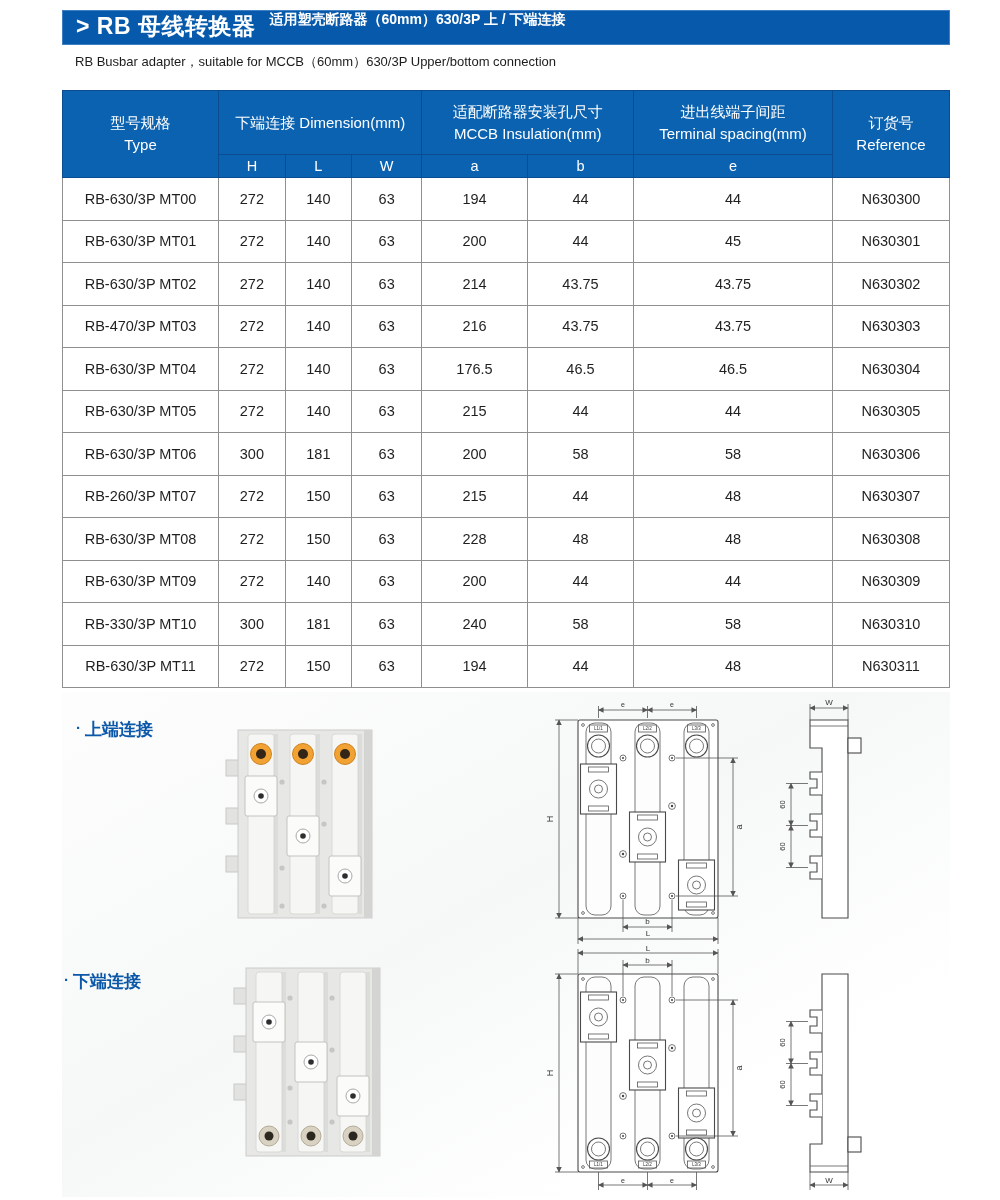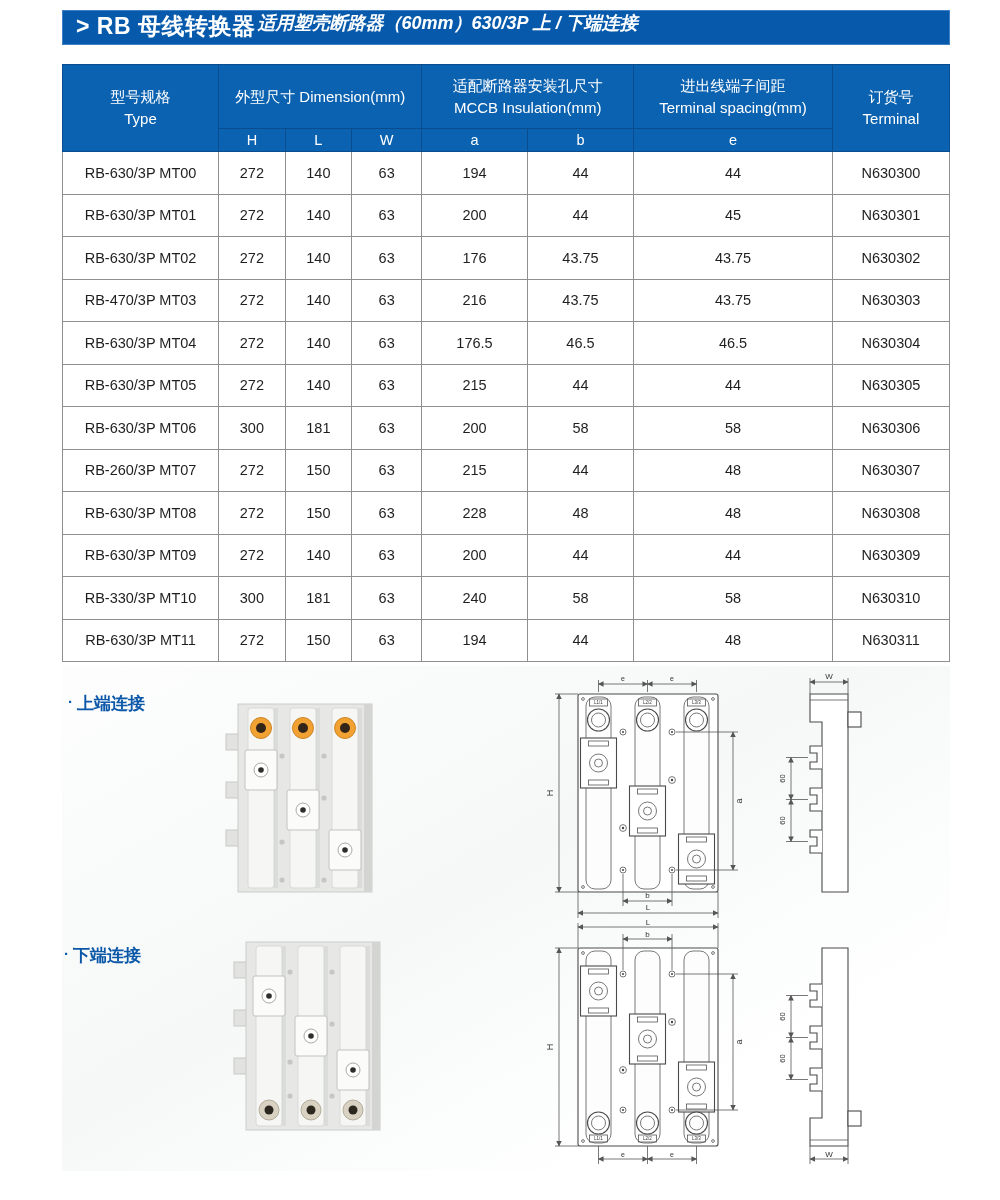--- a/index.html
+++ b/index.html
@@ -5,38 +5,38 @@
   * { margin:0; padding:0; box-sizing:border-box; }
   html,body { background:#fff; }
   body { font-family:"Liberation Sans","DejaVu Sans",sans-serif; width:1000px; height:1200px; overflow:hidden; }
   .page { position:relative; width:1000px; height:1200px; background:#fff; }
   .content { position:absolute; left:62px; top:0; width:888px; }
 
   
   .band { margin-top:10px; height:35px; background:#075aab; border:1px solid #3f80c4;
           display:flex; align-items:flex-start; padding-left:13px; color:#fff; white-space:nowrap; }
   .band .t-main { font-size:23px; font-weight:700; letter-spacing:0.5px; }
-  .band .t-sub  { font-size:18px; font-weight:600; margin-left:2px;font-style:italic; }
+  .band .t-sub  { font-size:14px; font-weight:600; margin-left:14px; }
   .subtitle { margin:8px 0 0 13px; font-size:13px; color:#1c1c1c; }
 
   
   table.spec { width:888px; border-collapse:collapse; table-layout:fixed; margin-top:19px; }
   table.spec thead th { background:#0b62b0; color:#fff; font-weight:400; border:1px solid #0a4c90; vertical-align:middle; text-align:center; }
   table.spec thead tr.main th { height:64px; font-size:15px; line-height:1.45; }
   table.spec thead tr.sub  th { height:23px; font-size:14.5px; }
   table.spec tbody td { height:42.5px; border:1px solid #8f8f8f; background:#fff; text-align:center;
                         font-size:14.5px; color:#1f1f1f; }
   .hdr2 div { display:block; }
 
   
   .figures { position:relative; width:888px; height:505px; margin-top:4px;
              background:linear-gradient(150deg,#fdfdfd 0%,#f6f8f8 45%,#ffffff 80%); }
   .sec-label { position:absolute; font-size:17px; font-weight:600; color:#0b57a8; white-space:nowrap; }
   .sec-label .bullet { font-size:15px; margin-right:4px; vertical-align:2px; }
-  .lbl-up { left:6px; top:26px; }
+  .lbl-up { left:14px; top:26px; }
   .lbl-dn { left:2px; top:278px; }
   .photo-up { position:absolute; left:142px; top:28px;  width:200px; height:212px; }
   .photo-dn { position:absolute; left:150px; top:266px; width:200px; height:212px; }
   .front-up { position:absolute; left:476px; top:4px;   width:228px; height:252px; }
   .front-dn { position:absolute; left:476px; top:252px; width:228px; height:252px; }
   .side-up  { position:absolute; left:702px; top:4px;   width:116px; height:252px; }
   .side-dn  { position:absolute; left:702px; top:252px; width:116px; height:252px; }
 
   svg { display:block; }
   .dline { stroke:#555; stroke-width:0.8; fill:none; }
@@ -47,50 +47,51 @@
 </head>
 <body>
 
 <div class="page">
   <div class="content">
 
     <div class="band">
       <span class="t-main">&gt; RB 母线转换器</span>
       <span class="t-sub">适用塑壳断路器（60mm）630/3P 上 / 下端连接</span>
     </div>
+    <div class="subtitle">RB Busbar adapter，suitable for MCCB（60mm）630/3P Upper/bottom connection</div>
 
     <table class="spec">
       <colgroup>
         <col style="width:17.6%">
           <col style="width:7.5%">
           <col style="width:7.5%">
           <col style="width:7.9%">
         <col style="width:11.9%">
           <col style="width:12.0%">
           <col style="width:22.4%">
           <col style="width:13.2%">
       </colgroup>
       <thead>
         <tr class="main">
           <th rowspan="2" class="hdr2">
             <div>型号规格</div>
             <div>Type</div>
           </th>
-          <th colspan="3">外型尺寸 Dimension(mm)</th>
+          <th colspan="3">下端连接 Dimension(mm)</th>
           <th colspan="2" class="hdr2">
             <div>适配断路器安装孔尺寸</div>
             <div>MCCB Insulation(mm)</div>
           </th>
           <th class="hdr2">
             <div>进出线端子间距</div>
             <div>Terminal spacing(mm)</div>
           </th>
           <th rowspan="2" class="hdr2">
             <div>订货号</div>
-            <div>Terminal</div>
+            <div>Reference</div>
           </th>
         </tr>
         <tr class="sub">
           <th>H</th>
           <th>L</th>
           <th>W</th>
           <th>a</th>
           <th>b</th>
           <th>e</th>
         </tr>
@@ -114,21 +115,21 @@
             <td>200</td>
             <td>44</td>
             <td>45</td>
             <td>N630301</td>
         </tr>
         <tr>
           <td>RB-630/3P MT02</td>
             <td>272</td>
             <td>140</td>
             <td>63</td>
-            <td>176</td>
+            <td>214</td>
             <td>43.75</td>
             <td>43.75</td>
             <td>N630302</td>
         </tr>
         <tr>
           <td>RB-470/3P MT03</td>
             <td>272</td>
             <td>140</td>
             <td>63</td>
             <td>216</td>

